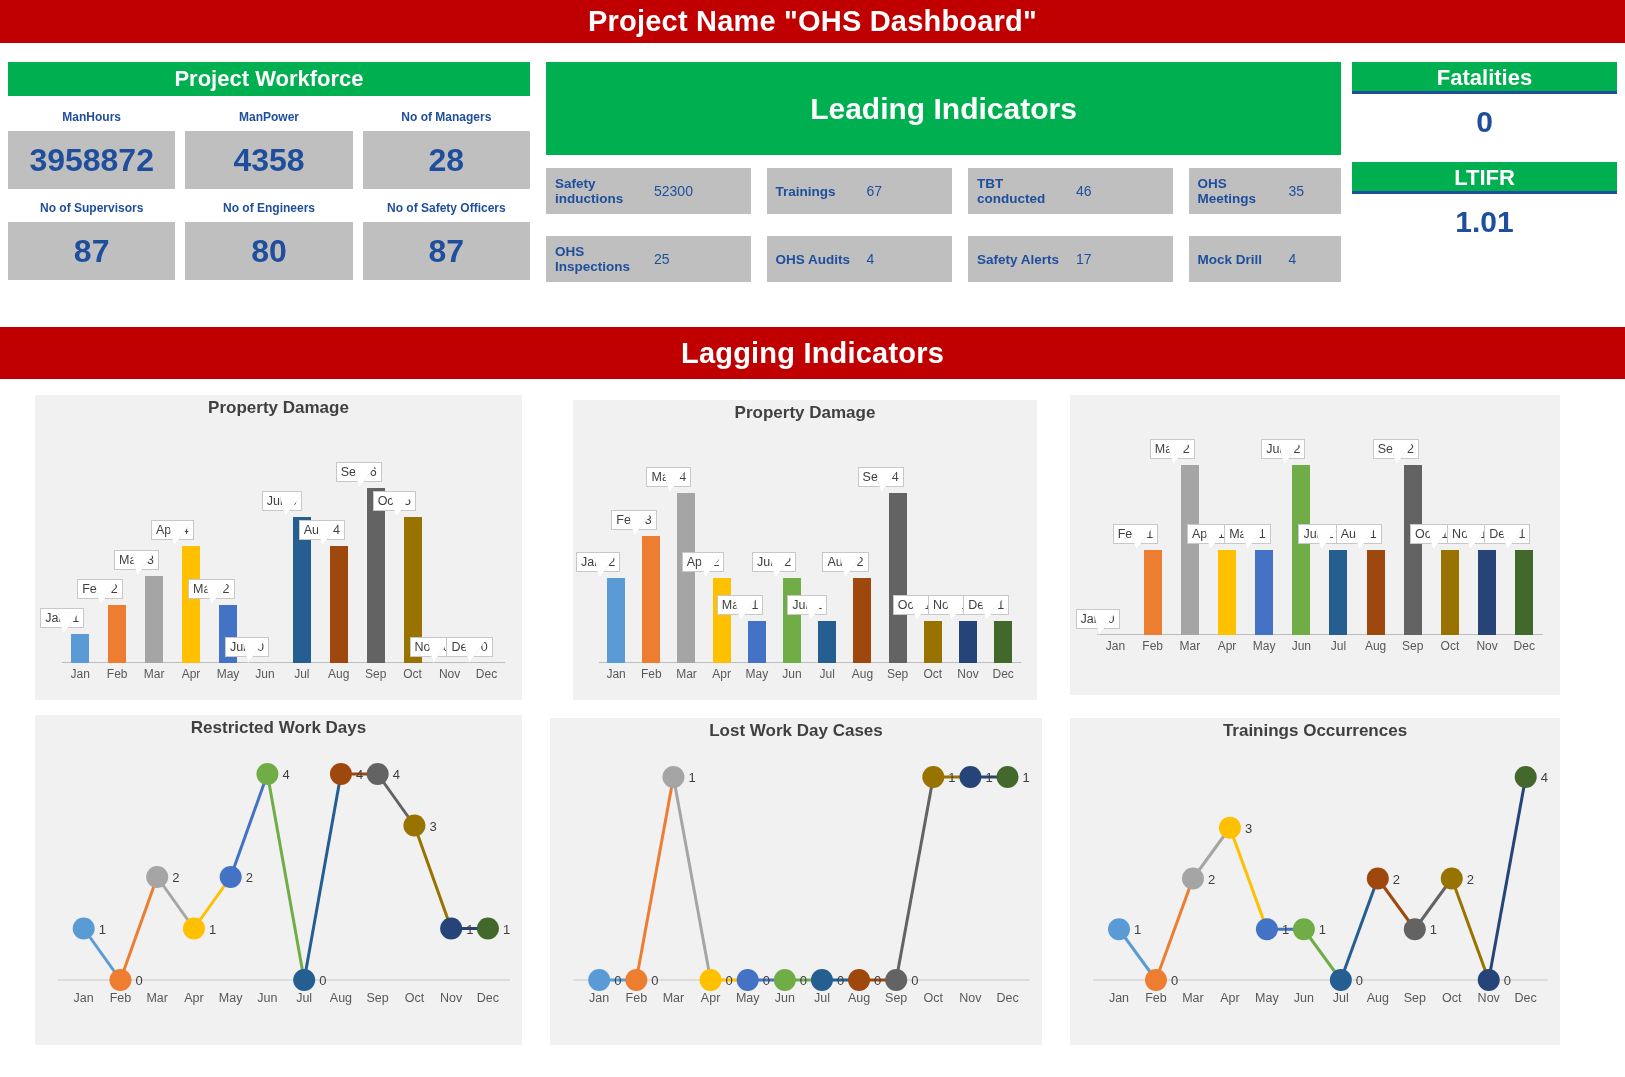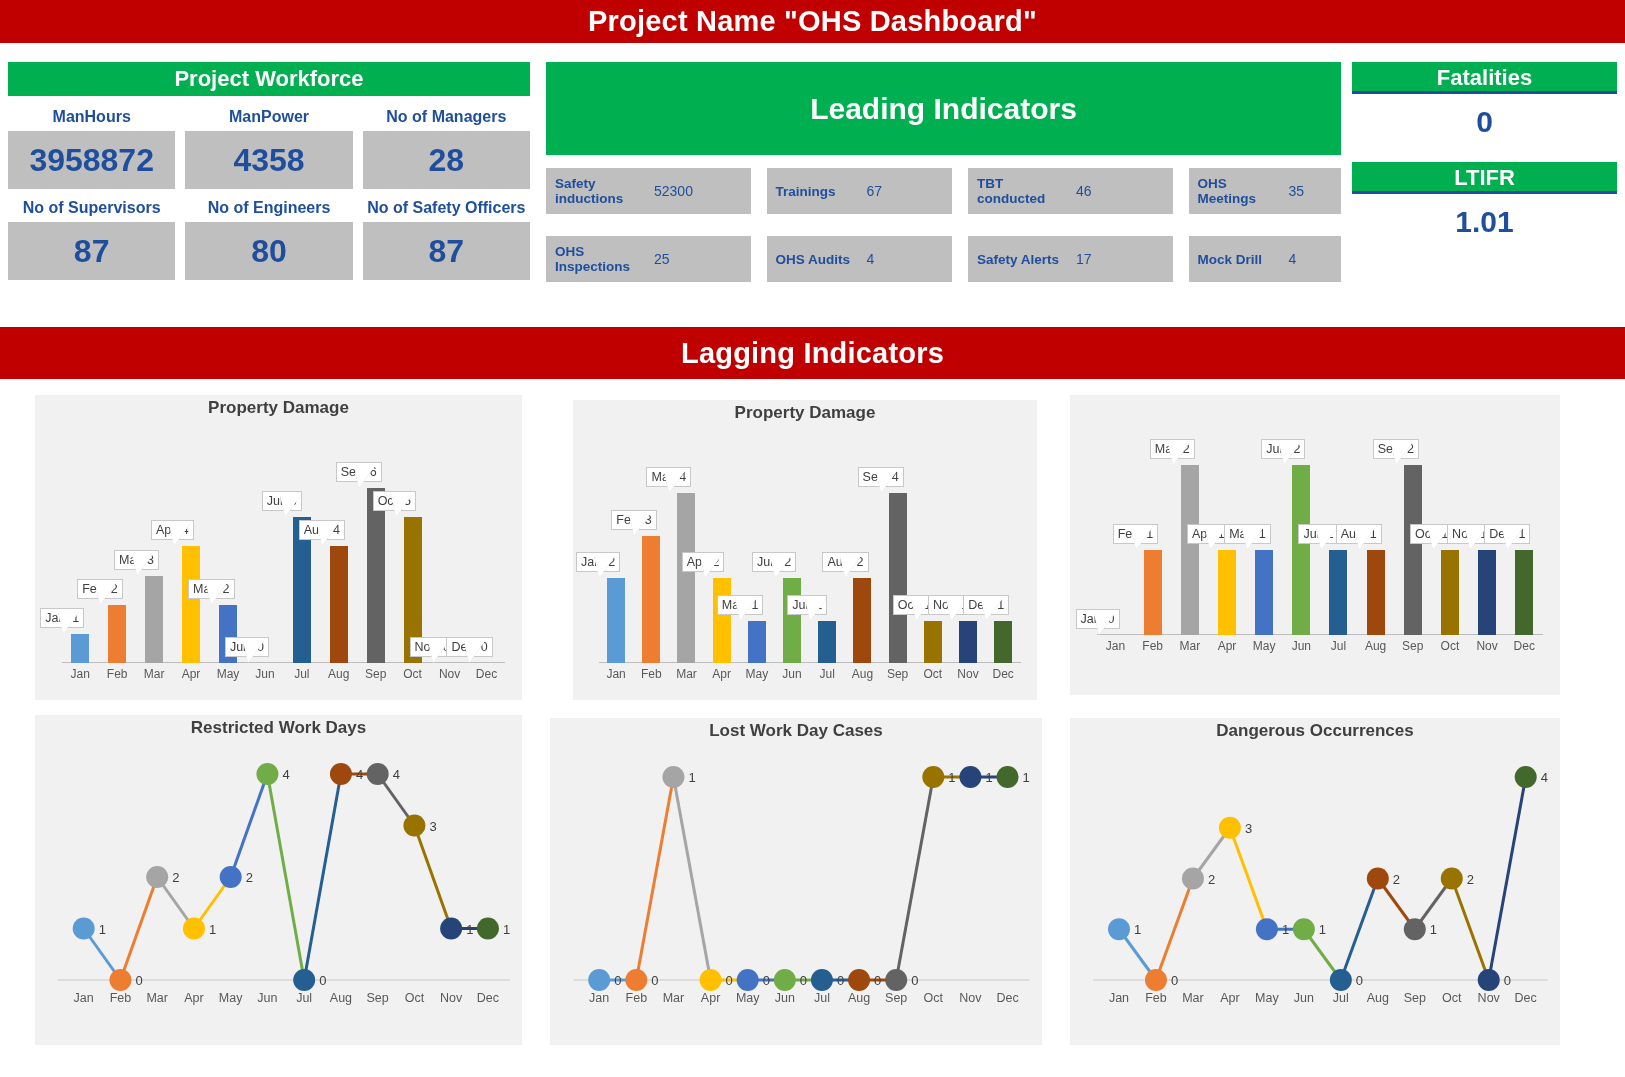--- a/index.html
+++ b/index.html
@@ -34,21 +34,21 @@
   .panel-head {
     background: #00b050; color: #fff; text-align: center;
     font-weight: bold; font-size: 22px; line-height: 34px; height: 34px;
   }
   .wf-grid {
     display: grid; grid-template-columns: repeat(3, 1fr);
     gap: 8px 10px; margin-top: 10px;
   }
   .wf-cell { text-align: center; }
   .wf-label {
-    color: #1f4e9c; font-weight: bold; font-size: 16px;
+    color: #1f4e9c; font-weight: bold; font-size: 12px;
     line-height: 22px; white-space: nowrap;
   }
   .wf-value {
     background: #bfbfbf; color: #1f4e9c; font-weight: bold;
     font-size: 32px; line-height: 58px; height: 58px; margin-top: 3px;
   }
 
   
   .li-panel { position: absolute; left: 546px; top: 62px; width: 795px; height: 232px; }
   .li-head {
@@ -477,21 +477,21 @@
           <text class="axlabel" x="234.8181818181818" y="261" text-anchor="middle">Jun</text>
           <text class="axlabel" x="271.9418181818182" y="261" text-anchor="middle">Jul</text>
           <text class="axlabel" x="309.06545454545454" y="261" text-anchor="middle">Aug</text>
           <text class="axlabel" x="346.1890909090909" y="261" text-anchor="middle">Sep</text>
           <text class="axlabel" x="383.3127272727273" y="261" text-anchor="middle">Oct</text>
           <text class="axlabel" x="420.43636363636364" y="261" text-anchor="middle">Nov</text>
           <text class="axlabel" x="457.56" y="261" text-anchor="middle">Dec</text>
         </svg>
       </div>
       <div class="card" style="left: 1070px; top: 718px; width: 490px; height: 327px;">
-        <div class="card-title">Dangerous Occurrences</div>
+        <div class="card-title">Trainings Occurrences</div>
         <svg class="linechart" width="490" height="285">
           <line x1="23" x2="477.7" y1="239" y2="239" stroke="#c8c8c8" stroke-width="1"></line>
           <line x1="49" y1="188.25" x2="85.97272727272727" y2="239" stroke="#5b9bd5" stroke-width="3"></line>
           <line x1="85.97272727272727" y1="239" x2="122.94545454545454" y2="137.5" stroke="#ed7d31" stroke-width="3"></line>
           <line x1="122.94545454545454" y1="137.5" x2="159.9181818181818" y2="86.75" stroke="#a5a5a5" stroke-width="3"></line>
           <line x1="159.9181818181818" y1="86.75" x2="196.89090909090908" y2="188.25" stroke="#ffc000" stroke-width="3"></line>
           <line x1="196.89090909090908" y1="188.25" x2="233.86363636363635" y2="188.25" stroke="#4472c4" stroke-width="3"></line>
           <line x1="233.86363636363635" y1="188.25" x2="270.8363636363636" y2="239" stroke="#70ad47" stroke-width="3"></line>
           <line x1="270.8363636363636" y1="239" x2="307.80909090909086" y2="137.5" stroke="#255e91" stroke-width="3"></line>
           <line x1="307.80909090909086" y1="137.5" x2="344.78181818181815" y2="188.25" stroke="#9e480e" stroke-width="3"></line>

